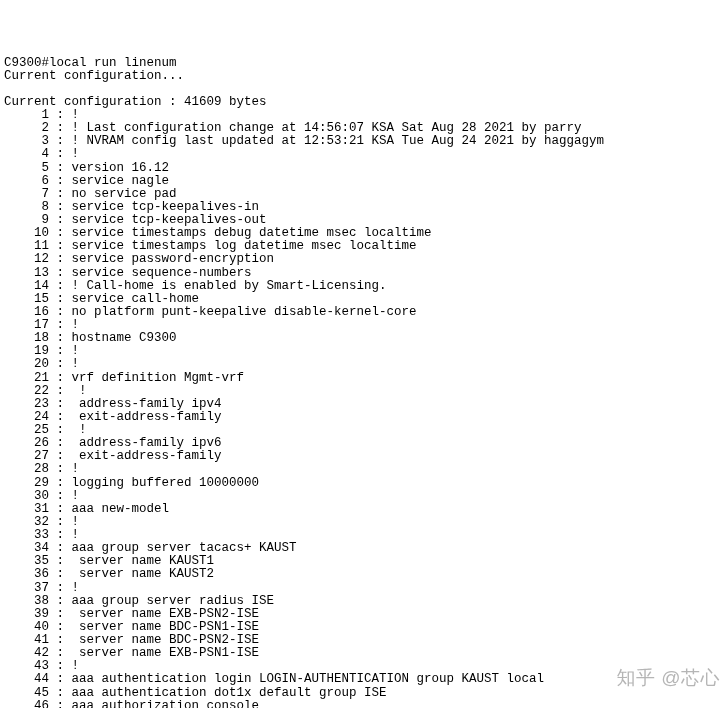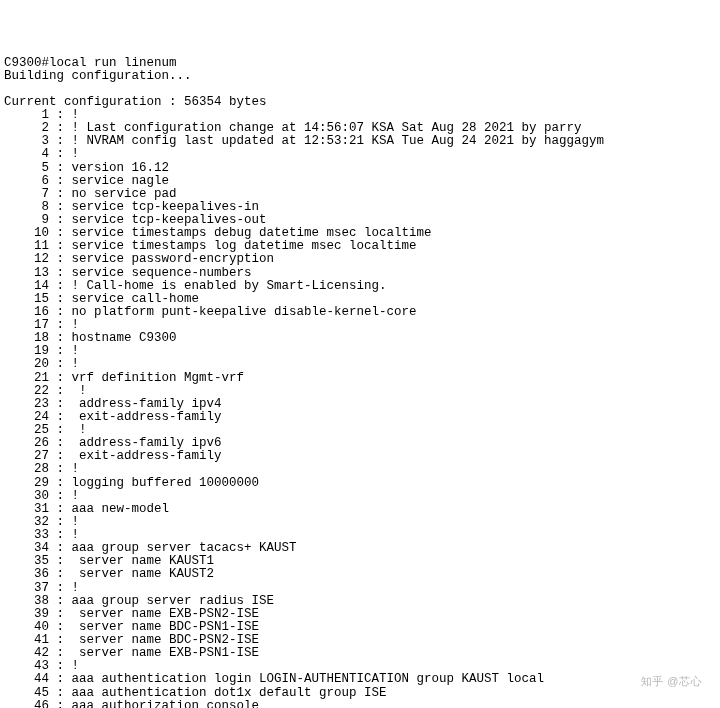--- a/index.html
+++ b/index.html
@@ -14,38 +14,38 @@
       overflow: hidden;
       width: 720px;
       height: 708px;
       box-sizing: border-box;
     }
     .terminal {
       white-space: pre;
     }
     .watermark {
       position: absolute;
-      right: 18px;
+      right: 0;
       bottom: 20px;
       font-family: sans-serif;
-      font-size: 11px;
+      font-size: 19px;
       color: rgba(120,120,120,0.55);
       letter-spacing: 0.5px;
       pointer-events: none;
     }
   </style>
 </head>
 <body>
 
 
 
 <div class="terminal"><span>C9300#local run linenum</span>
-<span>Building configuration...</span>
+<span>Current configuration...</span>
 <span></span>
-<span>Current configuration : 56354 bytes</span>
+<span>Current configuration : 41609 bytes</span>
 <div id="lines-container">     1 : !
      2 : ! Last configuration change at 14:56:07 KSA Sat Aug 28 2021 by parry
      3 : ! NVRAM config last updated at 12:53:21 KSA Tue Aug 24 2021 by haggagym
      4 : !
      5 : version 16.12
      6 : service nagle
      7 : no service pad
      8 : service tcp-keepalives-in
      9 : service tcp-keepalives-out
     10 : service timestamps debug datetime msec localtime

